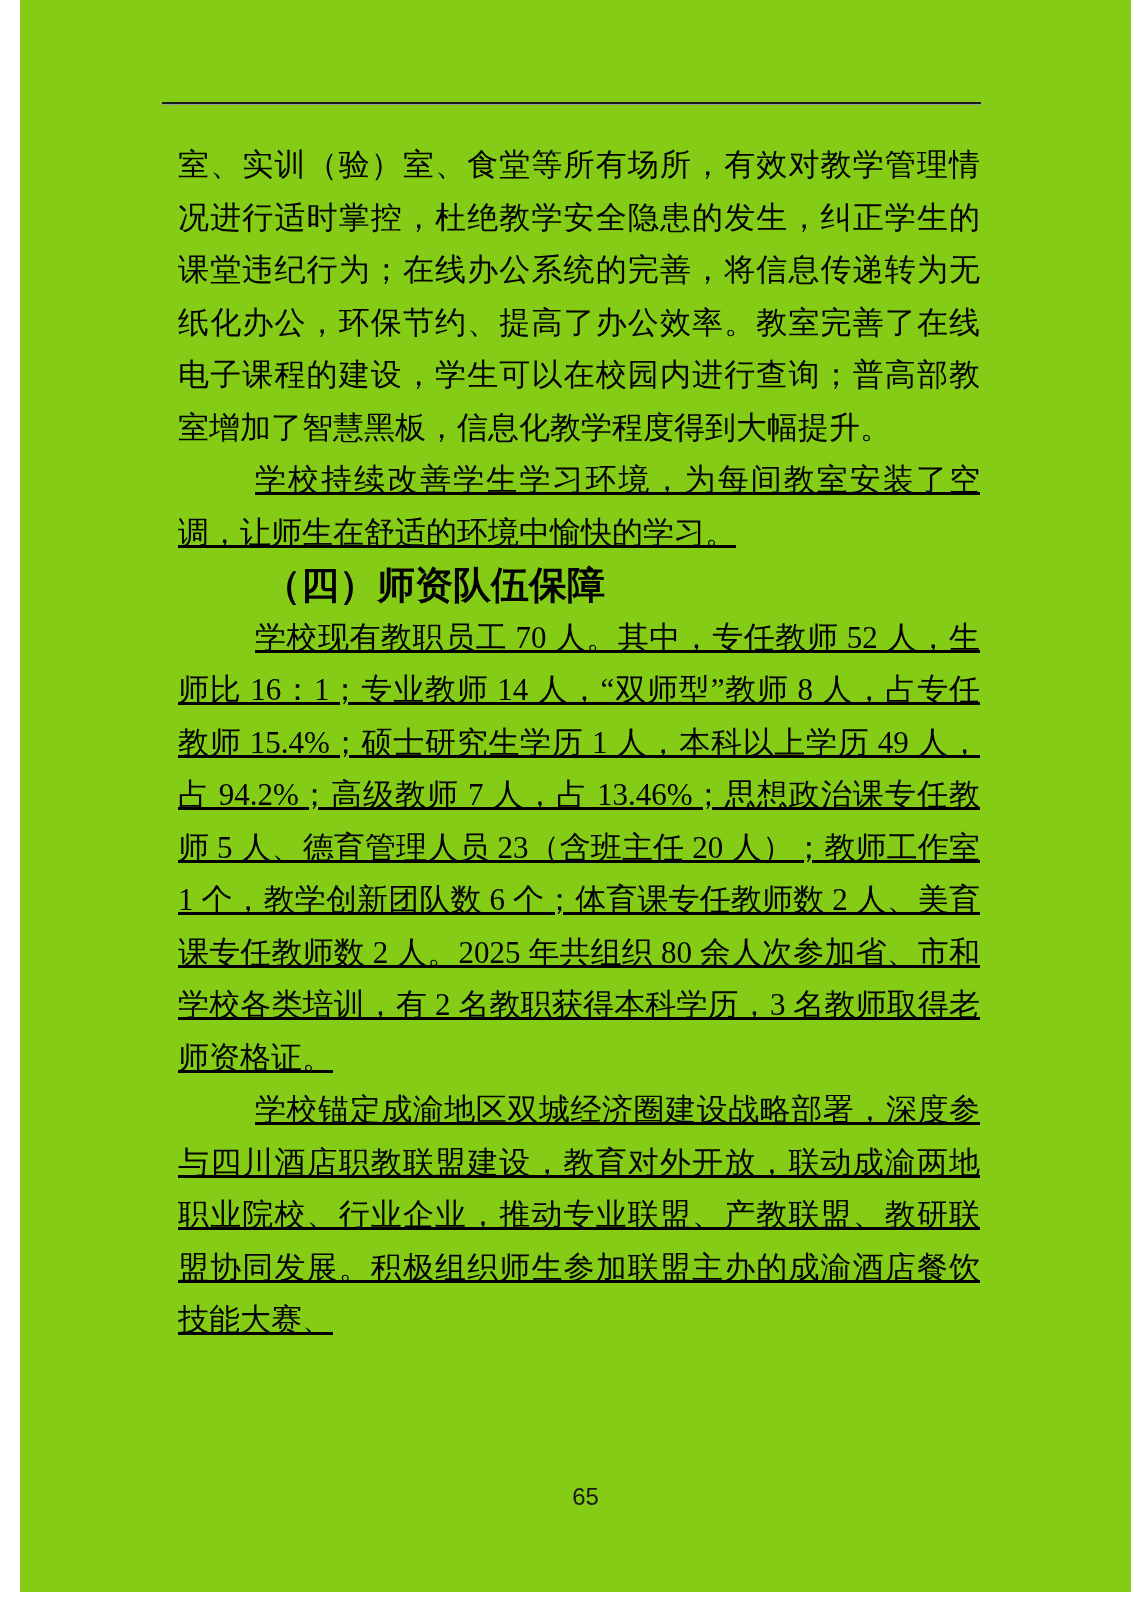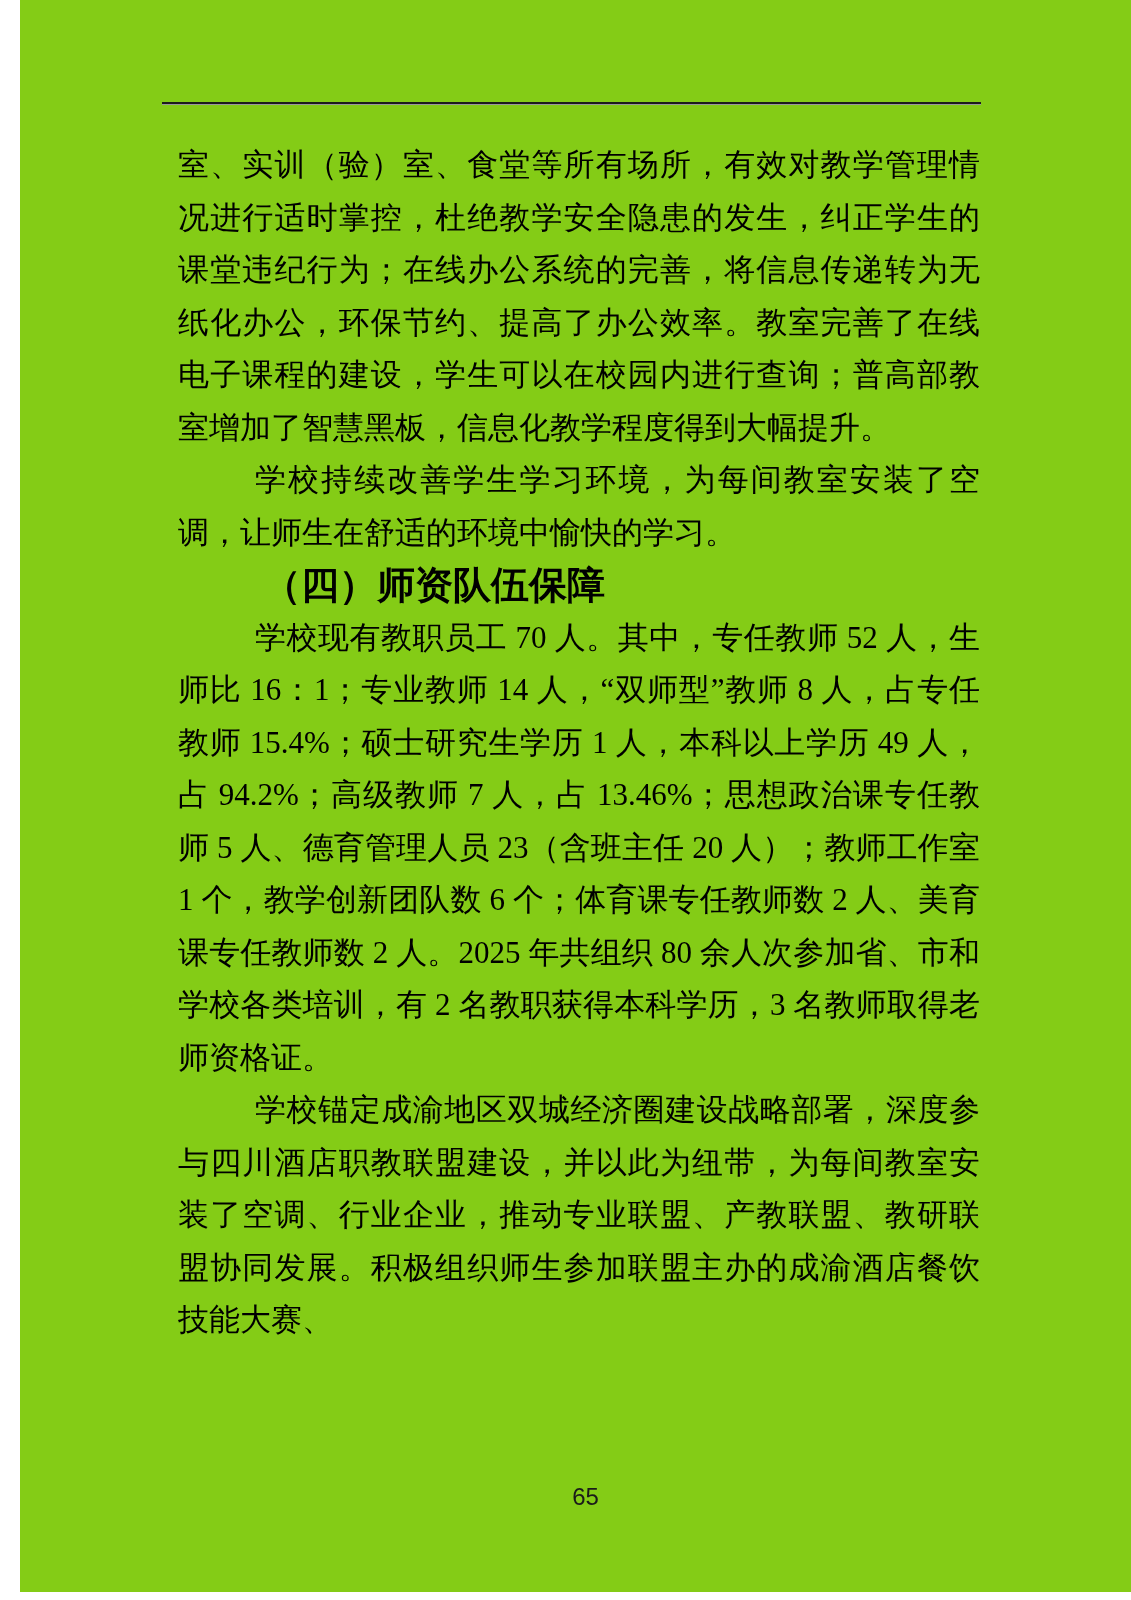--- a/index.html
+++ b/index.html
@@ -33,21 +33,21 @@
     width: 802px;
   }
   p.body {
     margin: 0;
     font-size: 31px;
     line-height: 52.5px;
     text-align: justify;
     font-family: "Liberation Serif", "DejaVu Serif", serif;
     color: #000000;
   }
-  p.indent { text-indent: 77px; }
+  p.indent { text-indent: 77px; text-decoration: underline; }
   .m-p2 { margin-top: 14px; }
   .m-p3 { margin-top: 6px; }
   .m-p4 { margin-top: 10px; }
   .h-sub {
     margin: 0;
     padding-left: 85px;
     font-size: 38px;
     line-height: 52.5px;
     font-weight: bold;
     font-family: "Liberation Serif", "DejaVu Serif", serif;
@@ -86,19 +86,19 @@
     <p class="body">室、实训（验）室、食堂等所有场所，有效对教学管理情况进行适时掌控，杜绝教学安全隐患的发生，纠正学生的课堂违纪行为；在线办公系统的完善，将信息传递转为无纸化办公，环保节约、提高了办公效率。教室完善了在线电子课程的建设，学生可以在校园内进行查询；普高部教室增加了智慧黑板，信息化教学程度得到大幅提升。</p>
 
     <p class="body indent m-p2">学校持续改善学生学习环境，为每间教室安装了空调，让师生在舒适的环境中愉快的学习。</p>
 
     <h3 class="h-sub">（四）师资队伍保障</h3>
 
     <p class="body indent m-p3">学校现有教职员工 70 人。其中，专任教师 52 人，生师比 16：1；专业教师 14 人，“双师型”教师 8 人，占专任教师 15.4%；硕士研究生学历 1 人，本科以上学历 49 人，占 94.2%；高级教师 7 人，占 13.46%；思想政治课专任教师 5 人、德育管理人员 23（含班主任 20 人）；教师工作室 1 个，教学创新团队数 6 个；体育课专任教师数 2 人、美育课专任教师数 2 人。2025 年共组织 80 余人次参加省、市和学校各类培训，有 2 名教职获得本科学历，3 名教师取得老师资格证。</p>
 
 
 
-    <p class="body indent m-p4">学校锚定成渝地区双城经济圈建设战略部署，深度参与四川酒店职教联盟建设，并以此为纽带，为每间教室安装了空调、行业企业，推动专业联盟、产教联盟、教研联盟协同发展。积极组织师生参加联盟主办的成渝酒店餐饮技能大赛、</p>
+    <p class="body indent m-p4">学校锚定成渝地区双城经济圈建设战略部署，深度参与四川酒店职教联盟建设，教育对外开放，联动成渝两地职业院校、行业企业，推动专业联盟、产教联盟、教研联盟协同发展。积极组织师生参加联盟主办的成渝酒店餐饮技能大赛、</p>
 
   </div>
 
   <div class="page-number">65</div>
 
 </div>
 
 </body></html>

